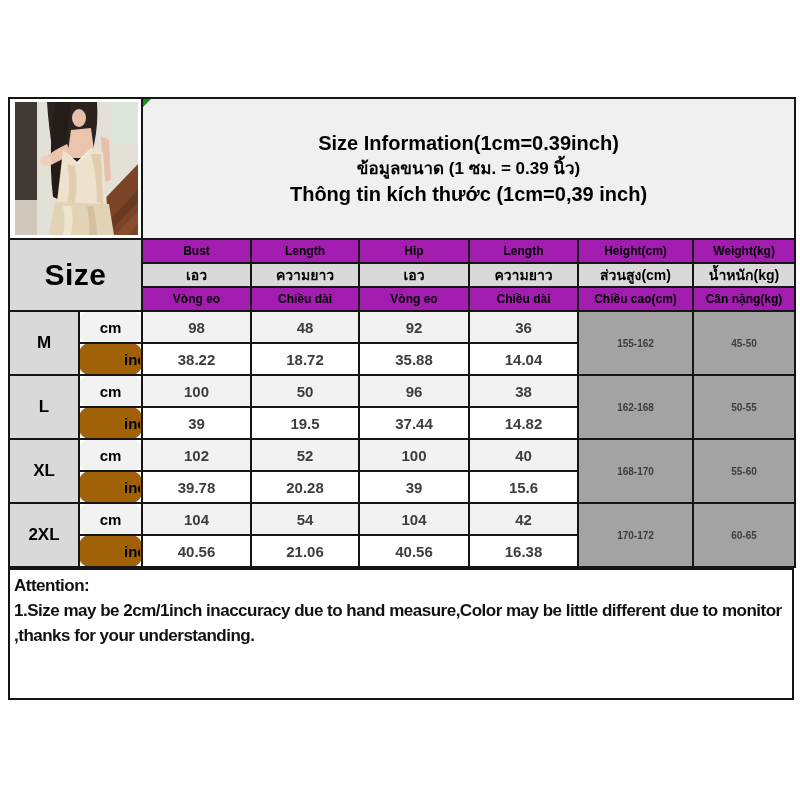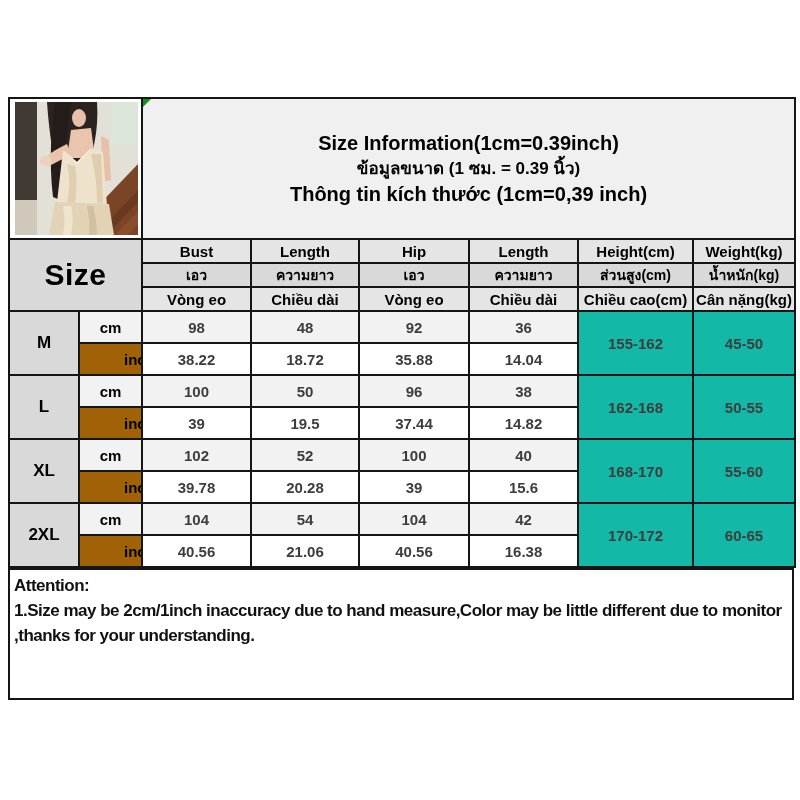--- a/index.html
+++ b/index.html
@@ -30,30 +30,30 @@
   .photo-wrap { width: 123px; height: 133px; margin: 3px auto 3px 5px; display: block; }
 
   td.title-cell { background: #f0f0f0; position: relative; }
   .green-marker {
     position: absolute; top: 0; left: 0; width: 0; height: 0;
     border-top: 8px solid #149314; border-right: 8px solid transparent;
   }
   .title-l1, .title-l3 { font-size: 20px; line-height: 26px; font-weight: bold; }
   .title-l2 { font-size: 17px; line-height: 25px; font-weight: bold; }
 
-  td.hdr { background: #e5e5e5; font-size: 15px; }
+  td.hdr { background: #a21caf; font-size: 12px; }
   td.hdr-th { background: #d9d9d9; font-size: 14px; }
   td.size-big { background: #d9d9d9; font-size: 30px; letter-spacing: 0.5px; margin-left: 39px; }
   td.size-lab { background: #d9d9d9; font-size: 17px; }
 
-  td.unit { background: #f2f2f2; font-size: 15px; }
+  td.unit { background: #f2f2f2; font-size: 15px; border-radius: 11px; }
   tr.r-inch td.unit { background: #a16207; padding-left: 44px; }
   td.val-cm   { background: #f2f2f2; font-size: 15px; color: #3d3d3d; }
   td.val-inch { background: #ffffff; font-size: 15px; color: #3d3d3d; }
-  td.range    { background: #14b8a6; font-size: 15px; color: #3d3d3d; }
+  td.range    { background: #a3a3a3; font-size: 10px; color: #3d3d3d; }
 
   
   .attention-box {
     position: absolute; left: 8px; top: 568px;
     width: 786px; height: 132px; box-sizing: border-box;
     border: 2px solid #151515; background: #ffffff;
     padding: 3px 6px 0 4px;
     font-size: 17px; line-height: 25px; font-weight: bold; color: #111;
     letter-spacing: -0.5px;
   }

